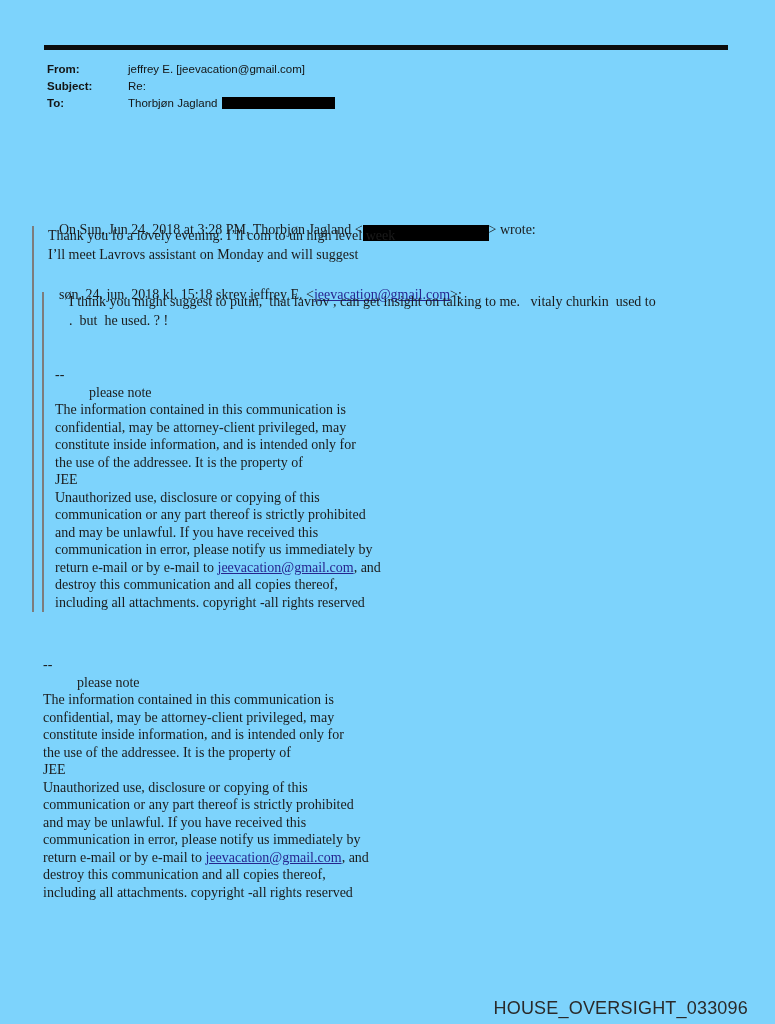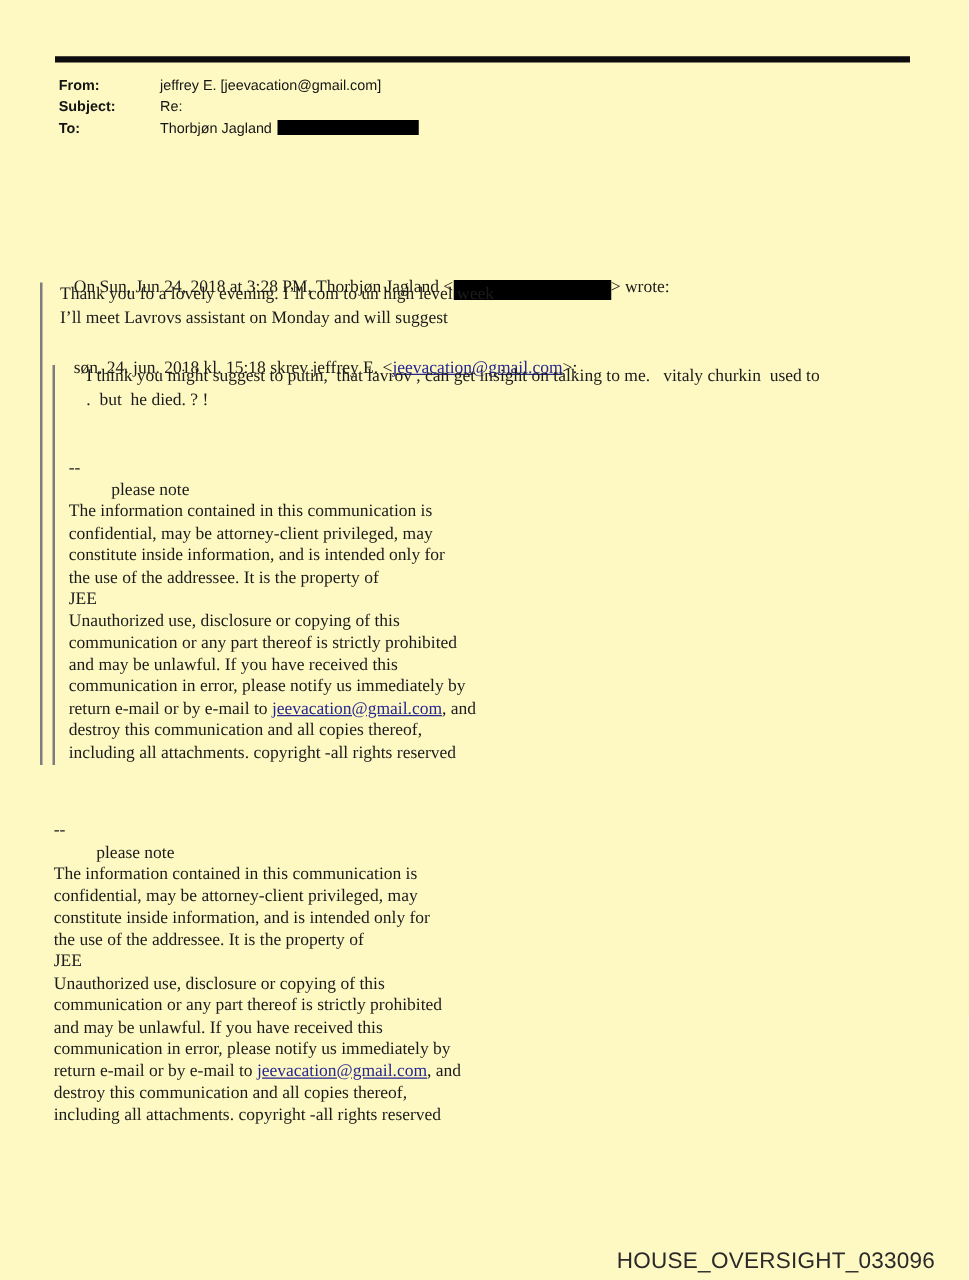--- a/index.html
+++ b/index.html
@@ -1,18 +1,18 @@
 <!DOCTYPE html>
 <html><head>
 <meta charset="utf-8">
 <style>
   * { margin:0; padding:0; box-sizing:border-box; }
   html,body { background:#ffffff; }
   .page {
-    position:relative; width:775px; height:1024px; background:#fef9c3;
+    position:relative; width:775px; height:1024px; background:#7dd3fc;
     font-family:"Liberation Serif", serif; color:#1b1b1b; overflow:hidden;
   }
   .top-rule { position:absolute; left:44px; top:45px; width:684px; height:5px; background:#0d0d0d; }
 
   .header { position:absolute; left:47px; top:61px; font-family:"Liberation Sans", sans-serif;
             font-size:11.5px; line-height:17.2px; color:#141414; }
   .hrow { white-space:nowrap; }
   .hlbl { display:inline-block; width:81px; font-weight:bold; }
   .redaction { display:inline-block; background:#000000; vertical-align:middle; }
   .redaction-to { width:113px; height:12px; margin-left:4px; transform:translateY(-1px); }
@@ -73,21 +73,21 @@
     <div class="pre">Thank you fo a lovely evening. I’ll com to un high level week</div>
     <div class="pre">I’ll meet Lavrovs assistant on Monday and will suggest</div>
   </div>
 
   <div class="fwd-line serif">
     <span>søn. 24. jun. 2018 kl. 15:18 skrev jeffrey E. &lt;</span><a class="mail-link">jeevacation@gmail.com</a><span>&gt;:</span>
   </div>
 
   <div class="quote2 serif">
     <div class="pre">I think you might suggest to putin,  that lavrov , can get insight on talking to me.   vitaly churkin  used to</div>
-    <div class="pre">.  but  he died. ? !</div>
+    <div class="pre">.  but  he used. ? !</div>
   </div>
 
   <div class="sig sig-1 serif">
     <div>--</div>
     <div class="sig-note">please note</div>
     <div>The information contained in this communication is</div>
     <div>confidential, may be attorney-client privileged, may</div>
     <div>constitute inside information, and is intended only for</div>
     <div>the use of the addressee. It is the property of</div>
     <div>JEE</div>

